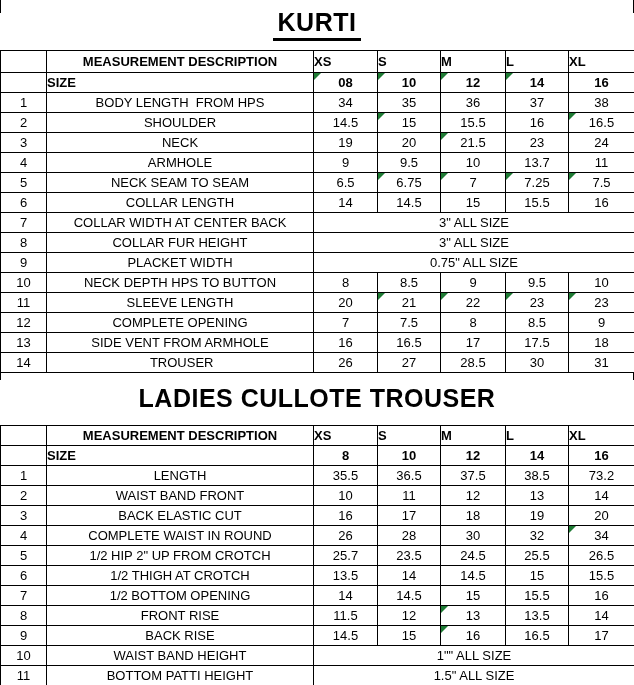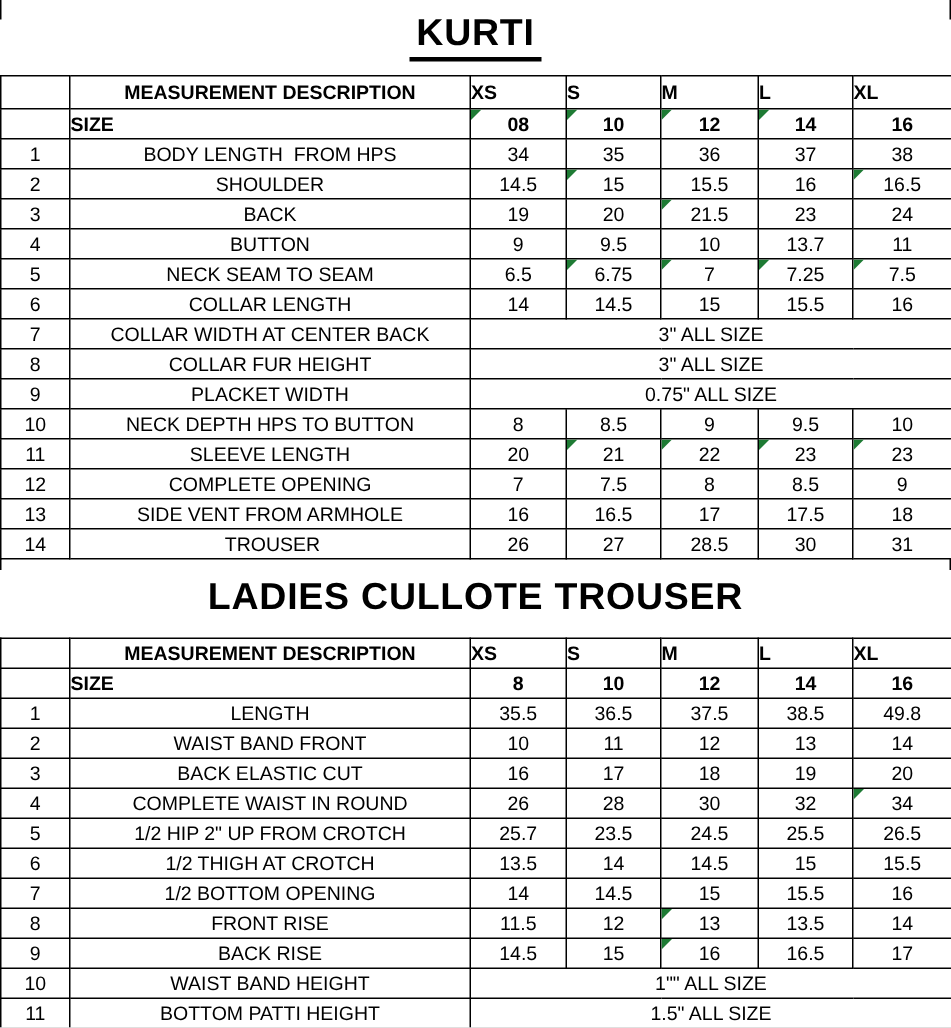--- a/index.html
+++ b/index.html
@@ -126,30 +126,30 @@
           <td class="rownum">2</td>
           <td class="desc">SHOULDER</td>
           <td class="val">14.5</td>
           <td class="val">15<span class="corner-flag"></span></td>
           <td class="val">15.5</td>
           <td class="val">16</td>
           <td class="val">16.5<span class="corner-flag"></span></td>
         </tr>
         <tr>
           <td class="rownum">3</td>
-          <td class="desc">BACK</td>
+          <td class="desc">NECK</td>
           <td class="val">19</td>
           <td class="val">20</td>
           <td class="val">21.5<span class="corner-flag"></span></td>
           <td class="val">23</td>
           <td class="val">24</td>
         </tr>
         <tr>
           <td class="rownum">4</td>
-          <td class="desc">BUTTON</td>
+          <td class="desc">ARMHOLE</td>
           <td class="val">9</td>
           <td class="val">9.5</td>
           <td class="val">10</td>
           <td class="val">13.7</td>
           <td class="val">11</td>
         </tr>
         <tr>
           <td class="rownum">5</td>
           <td class="desc">NECK SEAM TO SEAM</td>
           <td class="val">6.5</td>
@@ -263,21 +263,21 @@
           <td class="val b">14</td>
           <td class="val b">16</td>
         </tr>
         <tr>
           <td class="rownum">1</td>
           <td class="desc">LENGTH</td>
           <td class="val">35.5</td>
           <td class="val">36.5</td>
           <td class="val">37.5</td>
           <td class="val">38.5</td>
-          <td class="val">49.8</td>
+          <td class="val">73.2</td>
         </tr>
         <tr>
           <td class="rownum">2</td>
           <td class="desc">WAIST BAND FRONT</td>
           <td class="val">10</td>
           <td class="val">11</td>
           <td class="val">12</td>
           <td class="val">13</td>
           <td class="val">14</td>
         </tr>

